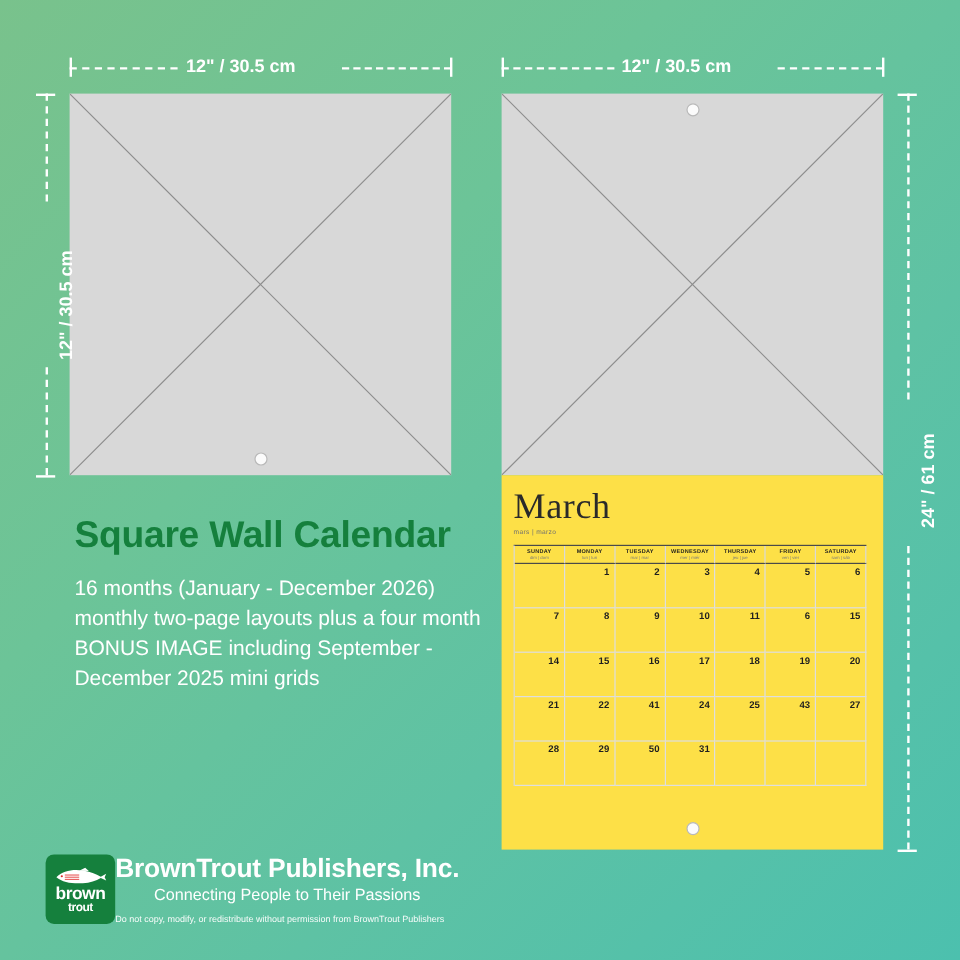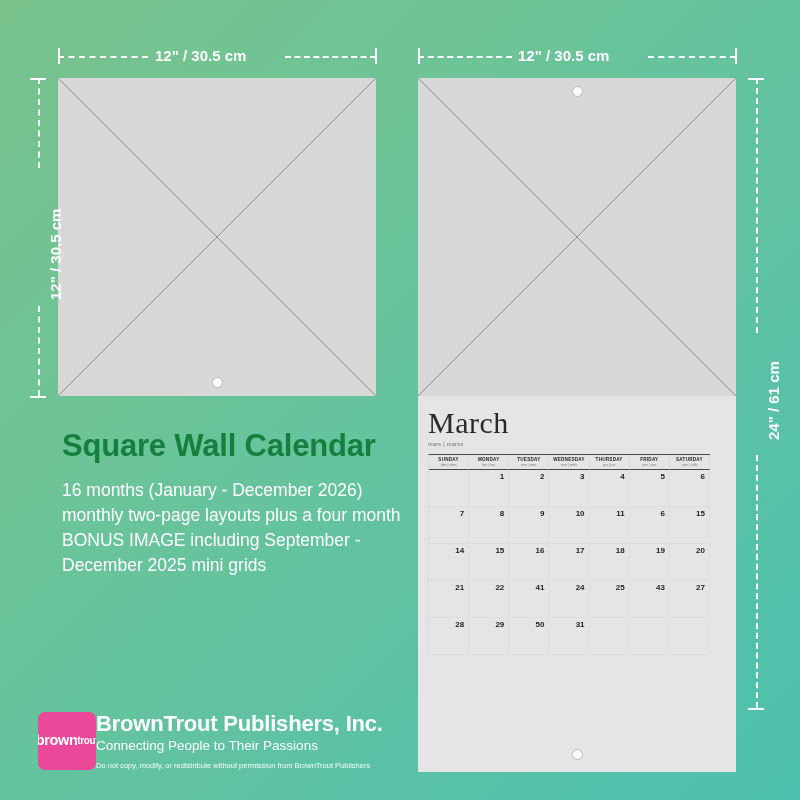--- a/index.html
+++ b/index.html
@@ -18,22 +18,22 @@
   .xcross svg{display:block;width:100%;height:100%;}
   .hole{
     position:absolute;width:11px;height:11px;border-radius:50%;
     background:#fbfbfb;border:1px solid #b9b9b9;box-sizing:border-box;
   }
   #hole-left-bottom{left:50%;margin-left:-5.5px;bottom:8px;}
   #hole-right-top{left:50%;margin-left:-5.5px;top:8px;}
 
   
   #calendar-page{
-    position:absolute;left:418px;top:396px;width:318px;height:376px;
-    background:#e5e5e5;box-sizing:border-box;padding:12px 26px 0 10px;
+    position:absolute;left:418px;top:396px;width:318px;height:312px;
+    background:#fde047;box-sizing:border-box;padding:12px 14px 0 10px;
   }
   #month-title{
     font-family:"Liberation Serif",serif;font-size:30px;color:#2a2a2a;
     line-height:1;letter-spacing:.5px;font-weight:400;
   }
   #month-sub{font-size:5.5px;color:#6f6f6f;margin-top:3px;letter-spacing:.3px;}
   #grid{margin-top:7px;border-top:1px solid #4a4a4a;border-left:1px solid #d9d9d9;}
   .grid-row{display:flex;}
   .hcell{
     flex:1 1 0;min-width:0;box-sizing:border-box;
@@ -64,33 +64,33 @@
     font-size:31px;font-weight:bold;letter-spacing:-.2px;
   }
   #description{
     position:absolute;left:62px;top:478px;width:350px;color:#ffffff;
     font-size:17.5px;line-height:25px;
   }
 
   
   #footer{position:absolute;left:38px;top:712px;display:flex;align-items:flex-start;}
   #logo-box{
-    width:58px;height:58px;background:#ec4899;border-radius:7px;
-    display:flex;align-items:center;justify-content:center;
+    width:58px;height:58px;background:#15803d;border-radius:7px;
+    display:flex;flex-direction:column;align-items:center;justify-content:center;
     flex:none;overflow:hidden;
   }
   #logo-fish{display:block;margin-top:1px;}
   #logo-word1,#logo-word2{
     color:#ffffff;font-weight:bold;line-height:.92;letter-spacing:-.4px;
   }
   #logo-word1{font-size:14.5px;}
   #logo-word2{font-size:10px;}
   #footer-text{color:#ffffff;}
   #brand-name{font-size:22px;font-weight:bold;letter-spacing:-.2px;line-height:1.1;}
-  #brand-tagline{font-size:13.5px;line-height:1.5;}
+  #brand-tagline{font-size:13.5px;line-height:1.5;text-align:center;}
   #legal{margin-top:5px;font-size:7.5px;line-height:1.45;opacity:.95;}
 </style>
 </head>
 <body>
 
 <div class="stage">
 
   <div class="panel" id="panel-left">
     <div class="xcross">
       <svg viewBox="0 0 318 318" preserveAspectRatio="none">

